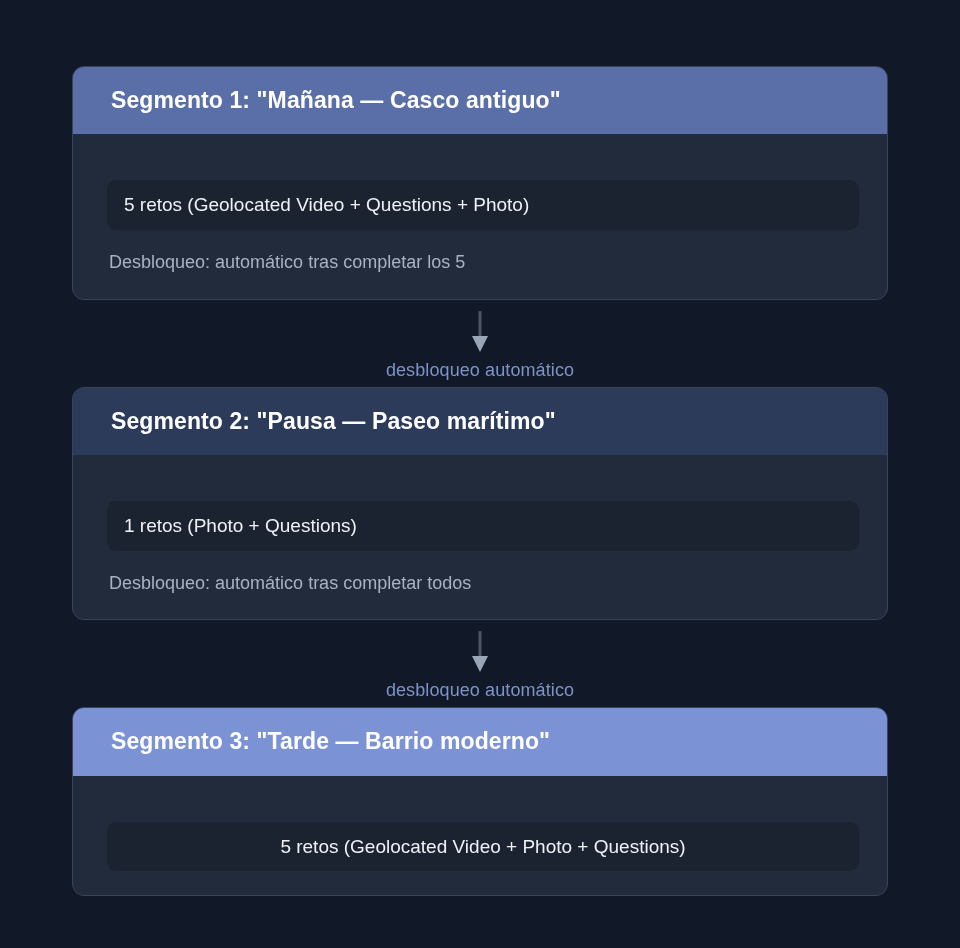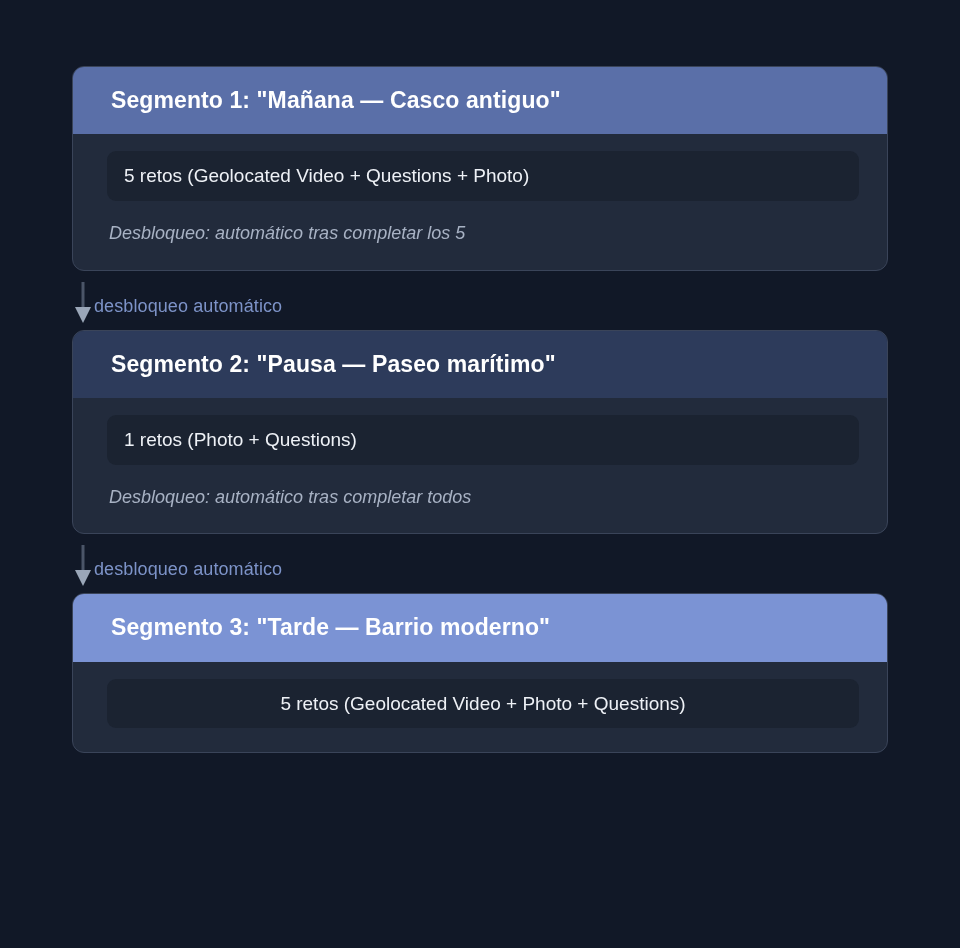--- a/index.html
+++ b/index.html
@@ -40,46 +40,47 @@
     background: #5a6fa8;
   }
   .card-header.tone-dark {
     background: #2d3b5b;
   }
   .card-header.tone-bright {
     background: #7b93d4;
   }
   .card-body {
     padding: 17px 28px 24px 34px;
+    margin-top: 29px;
   }
   .pill {
     background: #1b2331;
     border-radius: 9px;
     padding: 13px 17px;
     font-size: 19px;
     color: #eef1f6;
     margin-bottom: 12px;
     line-height: 1.25;
   }
   .pill:last-child {
     margin-bottom: 0;
     text-align: center;
   }
   .unlock-note {
     font-size: 18px;
-    font-style: italic;
     color: #a8b2c4;
     padding: 9px 2px 0 2px;
     line-height: 1.3;
   }
   .connector {
     width: 816px;
     margin: 0 auto;
     padding: 11px 0 6px 0;
     display: flex;
+    flex-direction: column;
     align-items: center;
   }
   .arrow {
     display: block;
   }
   .connector-label {
     margin-top: 7px;
     font-size: 18px;
     color: #7d93c8;
     letter-spacing: 0.1px;

